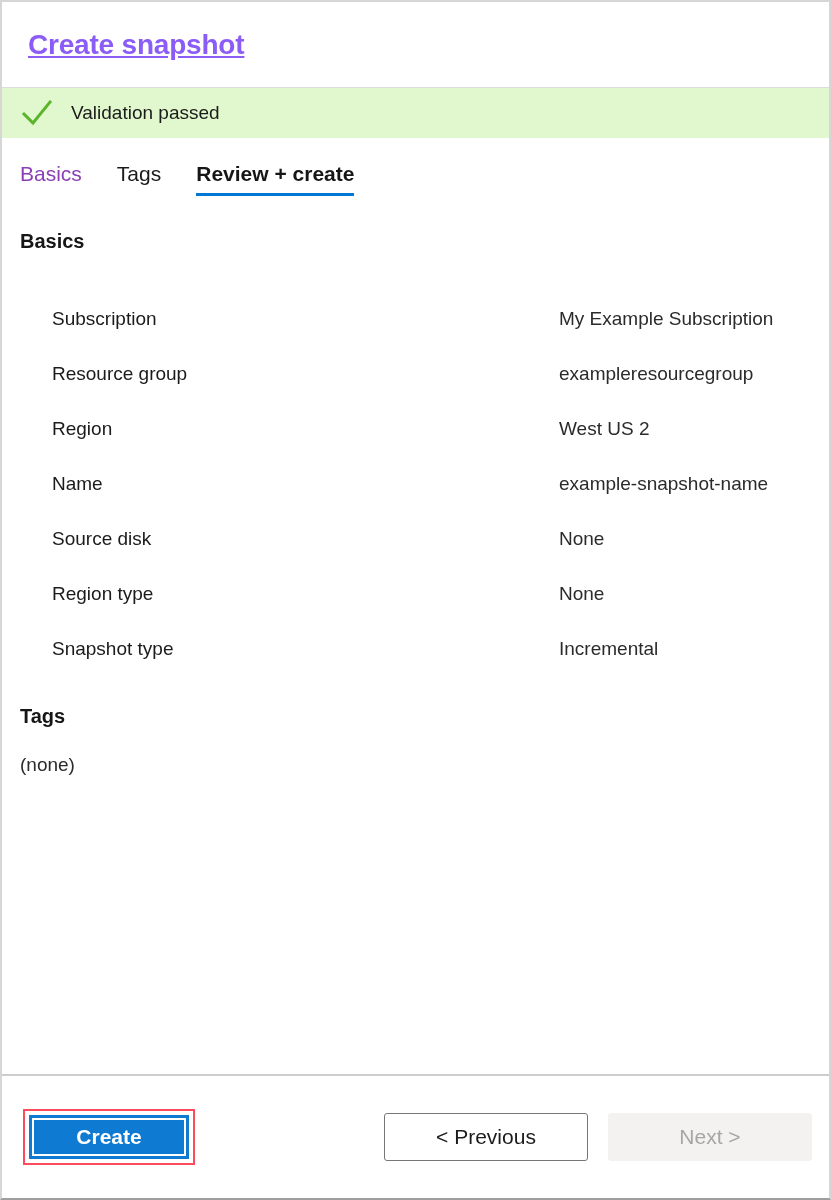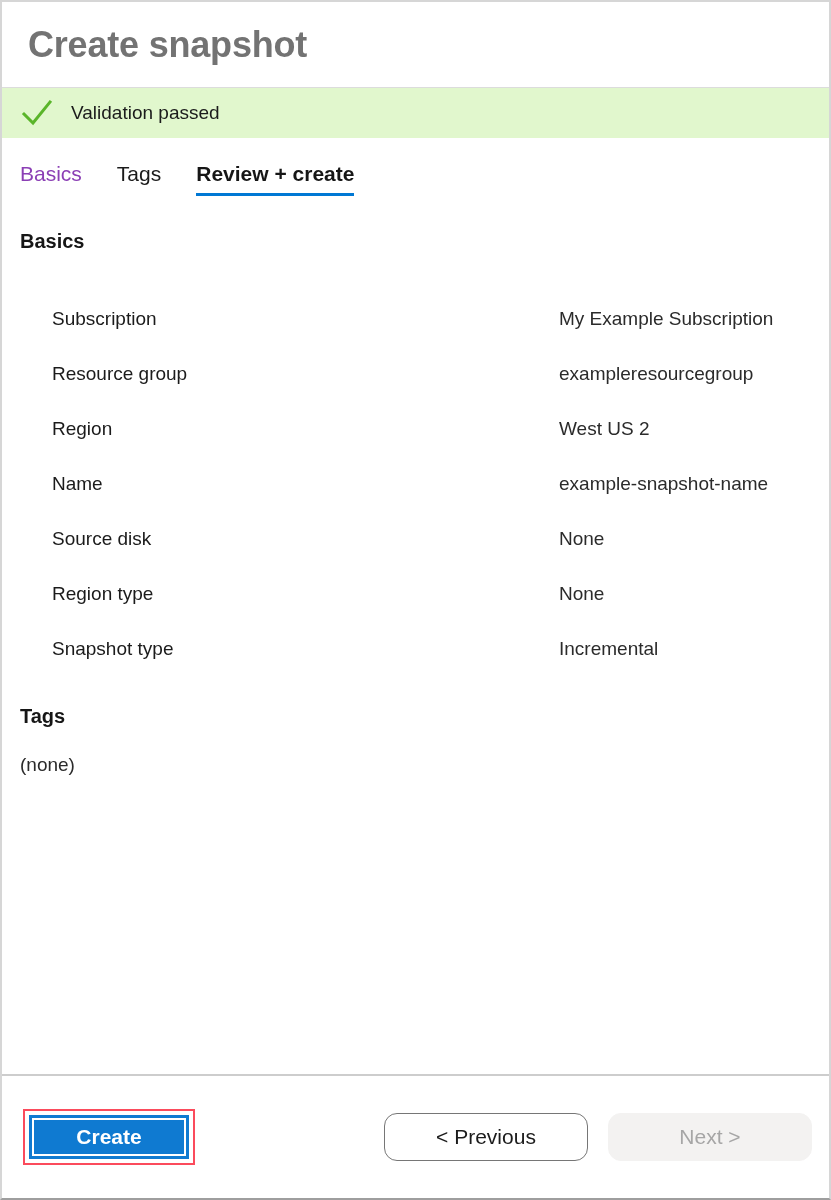--- a/index.html
+++ b/index.html
@@ -30,24 +30,25 @@
   
   .header {
     height: 86px;
     display: flex;
     align-items: center;
     padding-left: 26px;
     border-bottom: 1px solid #dcdcdc;
     background: #ffffff;
   }
   .header-title {
-    font-size: 36px;
+    font-size: 28px;
     font-weight: bold;
     letter-spacing: -0.2px;
-    color: #737373;
+    color: #8b5cf6;
+    text-decoration: underline;
   }
 
   
   .banner {
     height: 50px;
     background: #e1f7cd;
     display: flex;
     align-items: center;
     padding-left: 18px;
     border-bottom: 1px solid #e1f7cd;
@@ -189,21 +190,21 @@
     margin-left: auto;
     display: flex;
     align-items: center;
     padding-right: 17px;
   }
   .btn-nav {
     height: 48px;
     min-width: 204px;
     font-family: inherit;
     font-size: 21px;
-    border-radius: 13px;
+    border-radius: 3px;
     display: flex;
     align-items: center;
     justify-content: center;
     padding: 12px 18px;
   }
   .btn-prev {
     background: #ffffff;
     border: 1px solid #767676;
     color: #1b1b1b;
     cursor: pointer;

